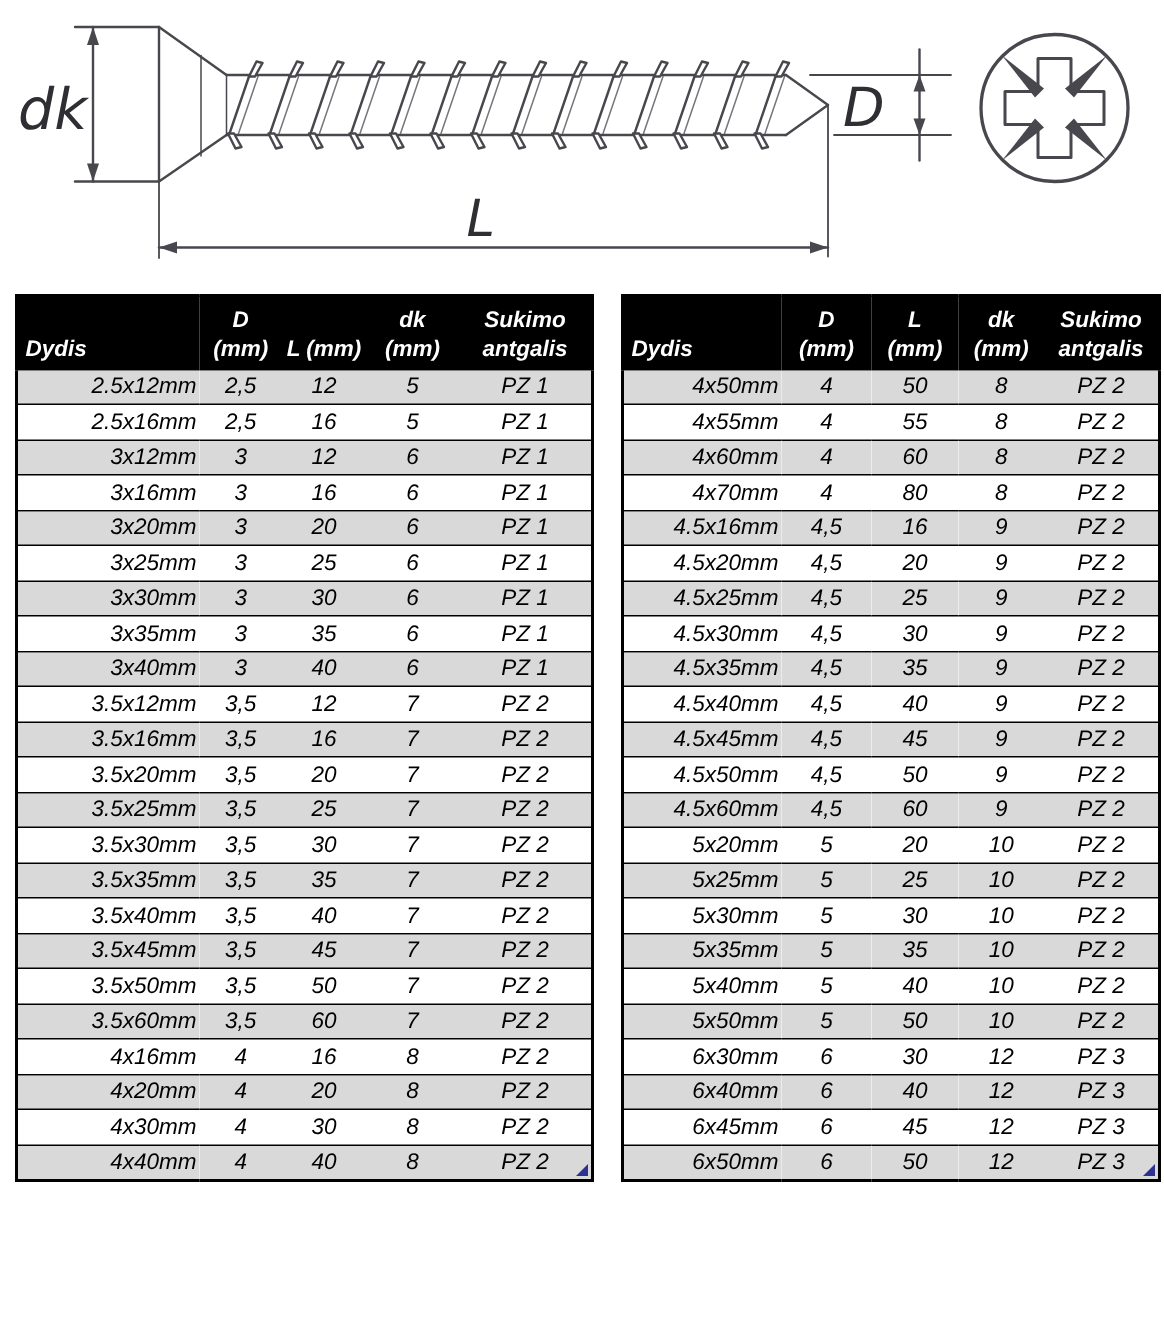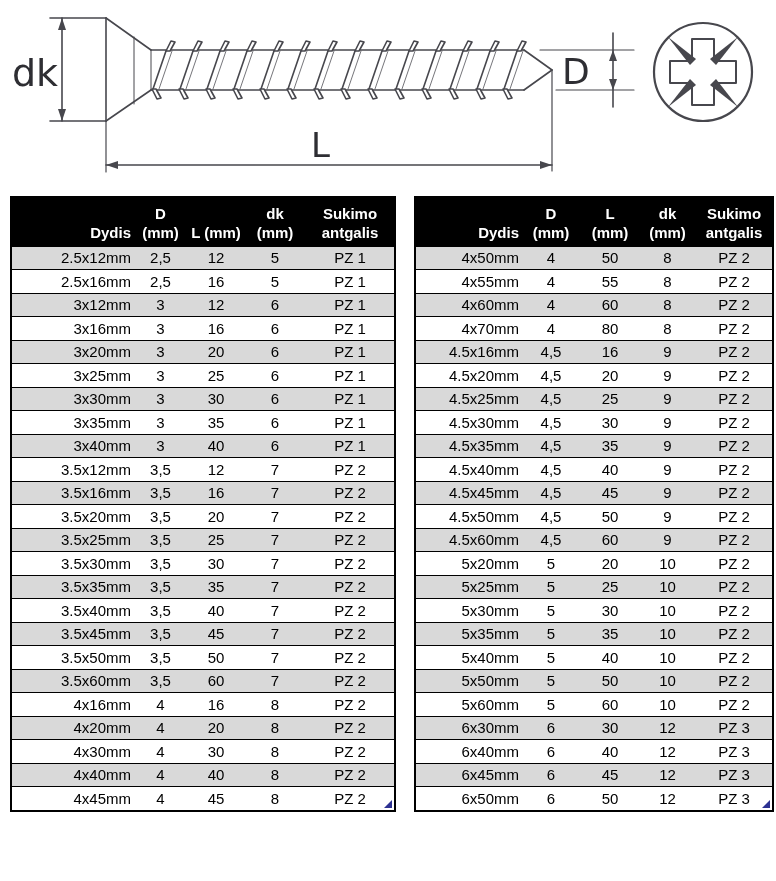--- a/index.html
+++ b/index.html
@@ -1,21 +1,21 @@
 <!DOCTYPE html>
 <html><head>
 <meta charset="utf-8">
 <style>
   html,body{margin:0;padding:0;background:#ffffff;}
   body{
     width:776px;height:881px;overflow:hidden;
     font-family:"Liberation Sans",sans-serif;
     color:#000;
   }
-  .page{width:682px;height:881px;position:relative;background:#fff;}
+  .page{width:682px;height:881px;position:relative;background:#fff;font-style:italic;}
 
   
   .diagram{width:776px;height:196px;}
   .diagram svg{display:block;}
   .dim-label{
     font-family:"DejaVu Sans",sans-serif;
     fill:#2e2e33;
   }
 
   
@@ -38,21 +38,21 @@
     background:#000;
     color:#fff;
     font-weight:bold;
     font-size:15px;
     line-height:1.25;
     vertical-align:bottom;
     text-align:center;
     padding:7px 2px 4px 2px;
   }
   table.spec th span{white-space:pre-line;}
-  table.spec th.c0{text-align:right;padding-left:5px;}
+  table.spec th.c0{text-align:left;padding-left:5px;}
 
   table.spec td{
     font-size:15px;
     line-height:1;
     height:22.5px;
     padding:0 2px;
     text-align:center;
     border-bottom:1px solid #000;
     background:#fff;
     overflow:hidden;
@@ -342,27 +342,20 @@
               <td class="c0">4x30mm</td>
               <td class="c1">4</td>
               <td class="c2">30</td>
               <td class="c3">8</td>
               <td class="c4">PZ 2</td>
             </tr>
             <tr>
               <td class="c0">4x40mm</td>
               <td class="c1">4</td>
               <td class="c2">40</td>
-              <td class="c3">8</td>
-              <td class="c4">PZ 2</td>
-            </tr>
-            <tr>
-              <td class="c0">4x45mm</td>
-              <td class="c1">4</td>
-              <td class="c2">45</td>
               <td class="c3">8</td>
               <td class="c4">PZ 2</td>
             </tr>
           </tbody>
       </table>
       <span class="corner-handle"></span>
     </div>
 
     <div class="table-wrap">
       <table class="spec right">
@@ -514,27 +507,20 @@
               <td class="c4">PZ 2</td>
             </tr>
             <tr>
               <td class="c0">5x50mm</td>
               <td class="c1">5</td>
               <td class="c2">50</td>
               <td class="c3">10</td>
               <td class="c4">PZ 2</td>
             </tr>
             <tr>
-              <td class="c0">5x60mm</td>
-              <td class="c1">5</td>
-              <td class="c2">60</td>
-              <td class="c3">10</td>
-              <td class="c4">PZ 2</td>
-            </tr>
-            <tr>
               <td class="c0">6x30mm</td>
               <td class="c1">6</td>
               <td class="c2">30</td>
               <td class="c3">12</td>
               <td class="c4">PZ 3</td>
             </tr>
             <tr>
               <td class="c0">6x40mm</td>
               <td class="c1">6</td>
               <td class="c2">40</td>

